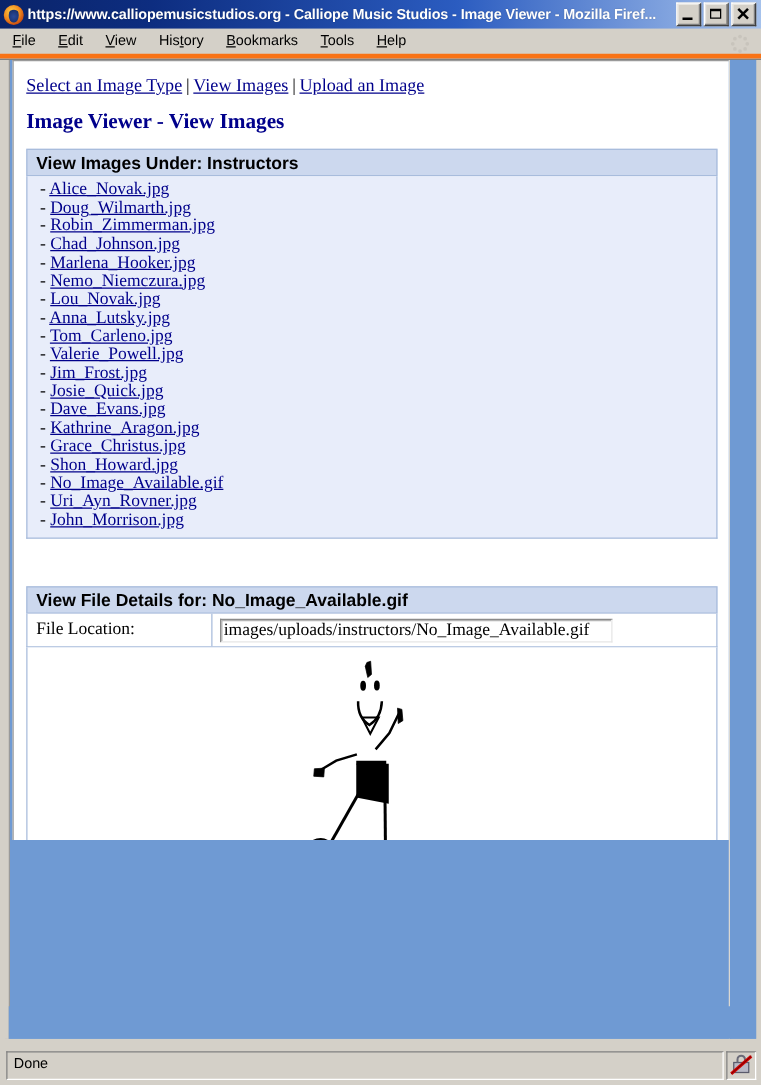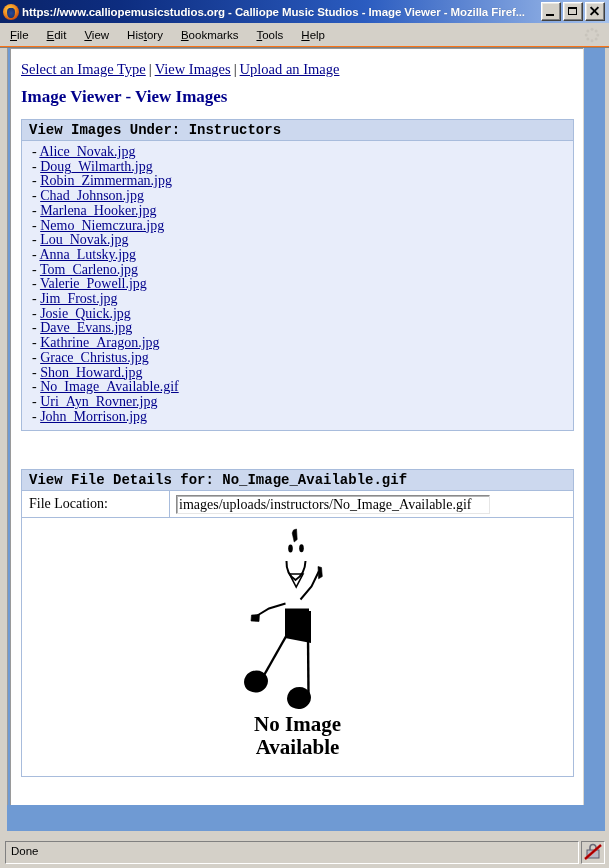--- a/index.html
+++ b/index.html
@@ -69,21 +69,21 @@
   }
   .close-g::before{ transform: rotate(45deg);}
   .close-g::after{ transform: rotate(-45deg);}
 
   
   .menubar {
     position: absolute; left: 0; top: 23px; width: 609px; height: 24px;
     background: #d4d0c8;
     display: flex; align-items: center;
     box-sizing: border-box;
-    border-bottom: 1px solid #f97316;
+    border-bottom: 4px solid #f97316;
   }
   .menu-item {
     font-size: 11.5px; color: #000;
     padding: 2px 8px 2px 8px;
     margin-left: 2px;
     font-family: "Liberation Sans", sans-serif;
     cursor: default; white-space: nowrap;
   }
   .menu-item .u { text-decoration: underline; }
   .throbber {
@@ -104,21 +104,21 @@
     width: 601px; height: 783px;
     background: #6f9ad3;
     box-sizing: border-box;
     border-left: 3px solid #d4d0c8;
     border-right: 0;
   }
 
   
   .page {
     position: absolute; left: 10px; top: 48px;
-    width: 573px; height: 757px;
+    width: 573px; height: 624px;
     background: #ffffff;
     overflow: hidden;
     box-sizing: border-box;
     border-left: 1px solid #9a9a9a;
     border-top: 1px solid #9a9a9a;
   }
 
   .navlinks {
     position: absolute; left: 10px; top: 12px;
     font-family: "Liberation Serif", serif;
@@ -140,21 +140,21 @@
   }
 
   
   .sec-head {
     box-sizing: border-box;
     background: #ccd8ee;
     border: 1px solid #a8bcdc;
     height: 22px;
     line-height: 20px;
     padding-left: 7px;
-    font-family: Liberation Mono, monospace;
+    font-family: Liberation Sans, sans-serif;
     font-size: 14px;
     font-weight: bold;
     color: #000;
     white-space: nowrap;
   }
 
   
   .listbox {
     position: absolute; left: 10px; top: 70px; width: 553px;
   }

